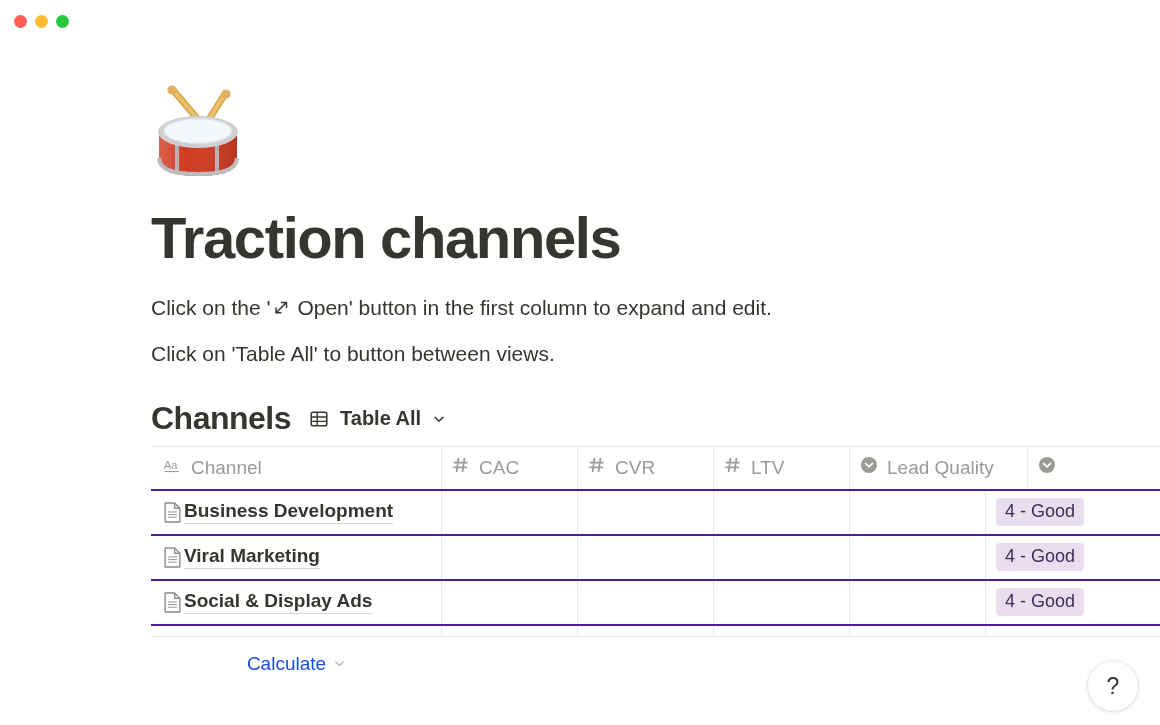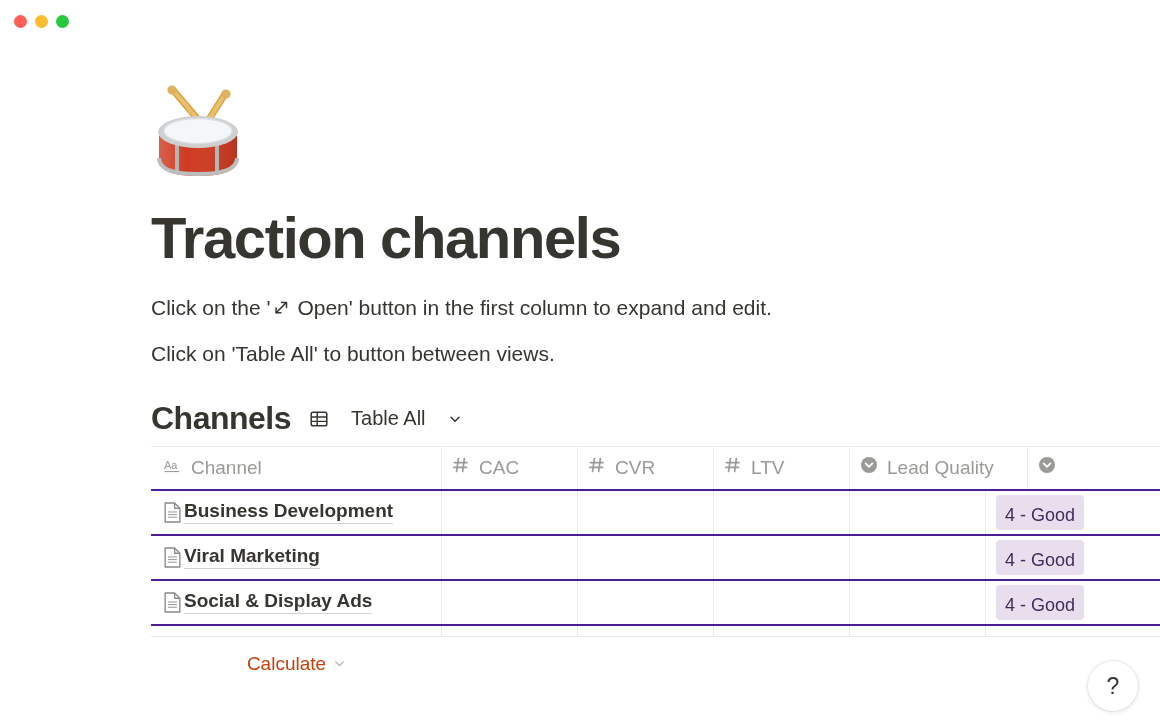--- a/index.html
+++ b/index.html
@@ -95,25 +95,25 @@
   }
   .db-title {
     font-size: 32px;
     font-weight: 700;
     color: #37352f;
     letter-spacing: -0.5px;
   }
   .db-view {
     display: flex;
     align-items: center;
-    gap: 22px;
+    gap: 11px;
     margin-left: 18px;
     font-size: 20px;
     color: #37352f;
-    font-weight: 400;
+    font-weight: 700;
     cursor: pointer;
   }
   .table-icon { display: block; }
   .chev { display: block; }
 
   
   .table {
     margin-top: 16px;
     width: 1027px;
     border-top: 1px solid #eceae6;
@@ -165,21 +165,21 @@
     cursor: pointer;
     white-space: nowrap;
   }
 
   .tag {
     display: inline-block;
     background: #e8deee;
     color: #412d5c;
     font-size: 18px;
     border-radius: 4px;
-    padding: 10px 9px 4px;
+    padding: 3px 9px 4px;
     line-height: 1.15;
     white-space: nowrap;
   }
   .tag.blue {
     background: #d3e5ef;
     color: #183347;
   }
 
   
   .calc-row {
@@ -188,21 +188,21 @@
     display: flex;
     align-items: center;
     margin-top: 11px;
   }
   .calc {
     width: 291px;
     display: flex;
     align-items: center;
     justify-content: center;
     gap: 7px;
-    color: #c2410c;
+    color: #1d4ed8;
     font-size: 19px;
     cursor: pointer;
   }
 
   
   .help-bubble {
     position: absolute;
     right: 22px;
     bottom: 14px;
     width: 50px;

